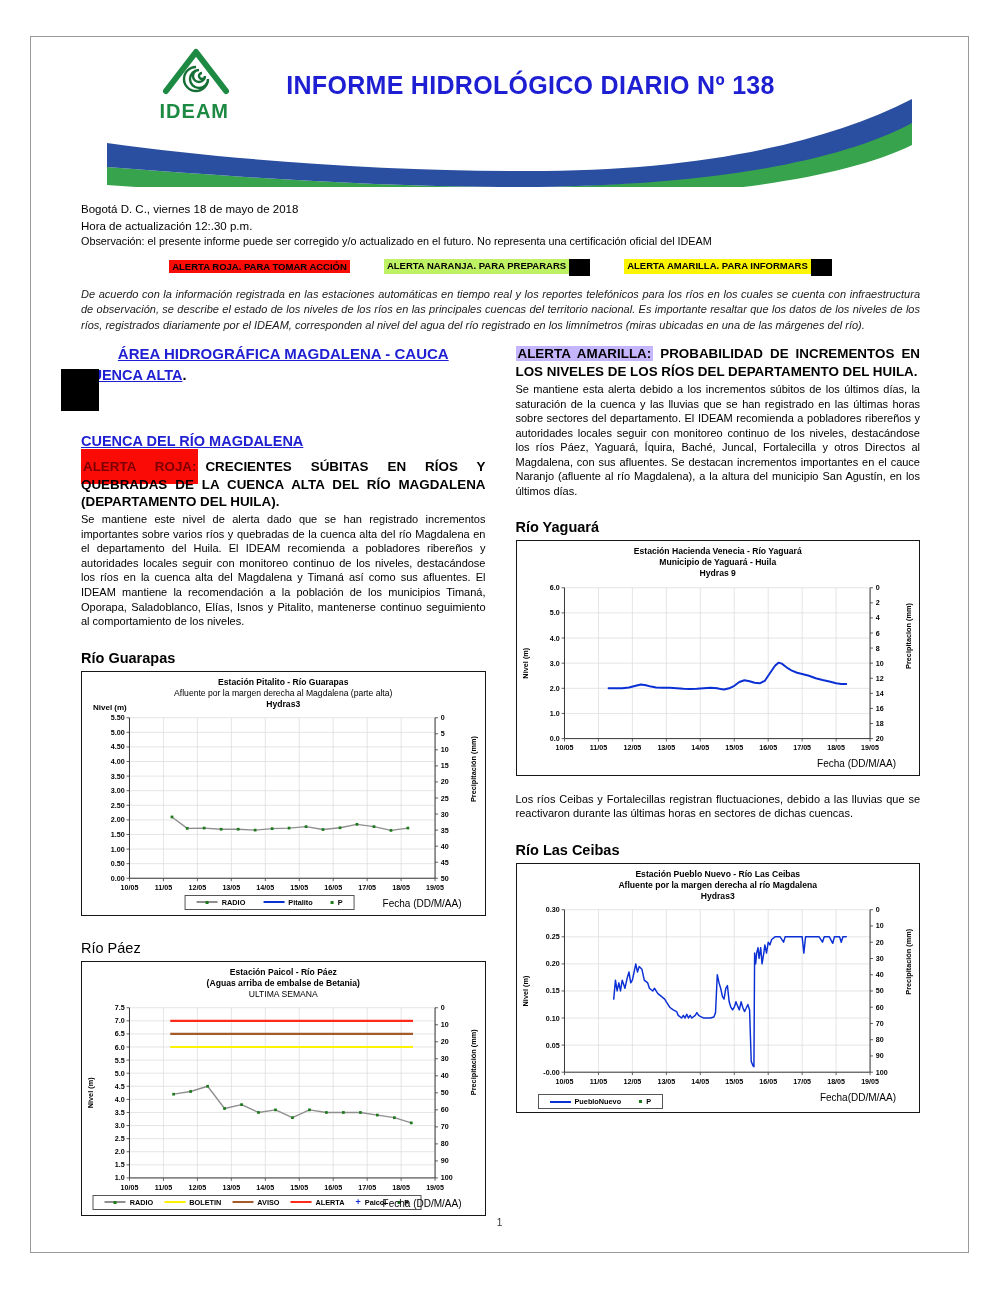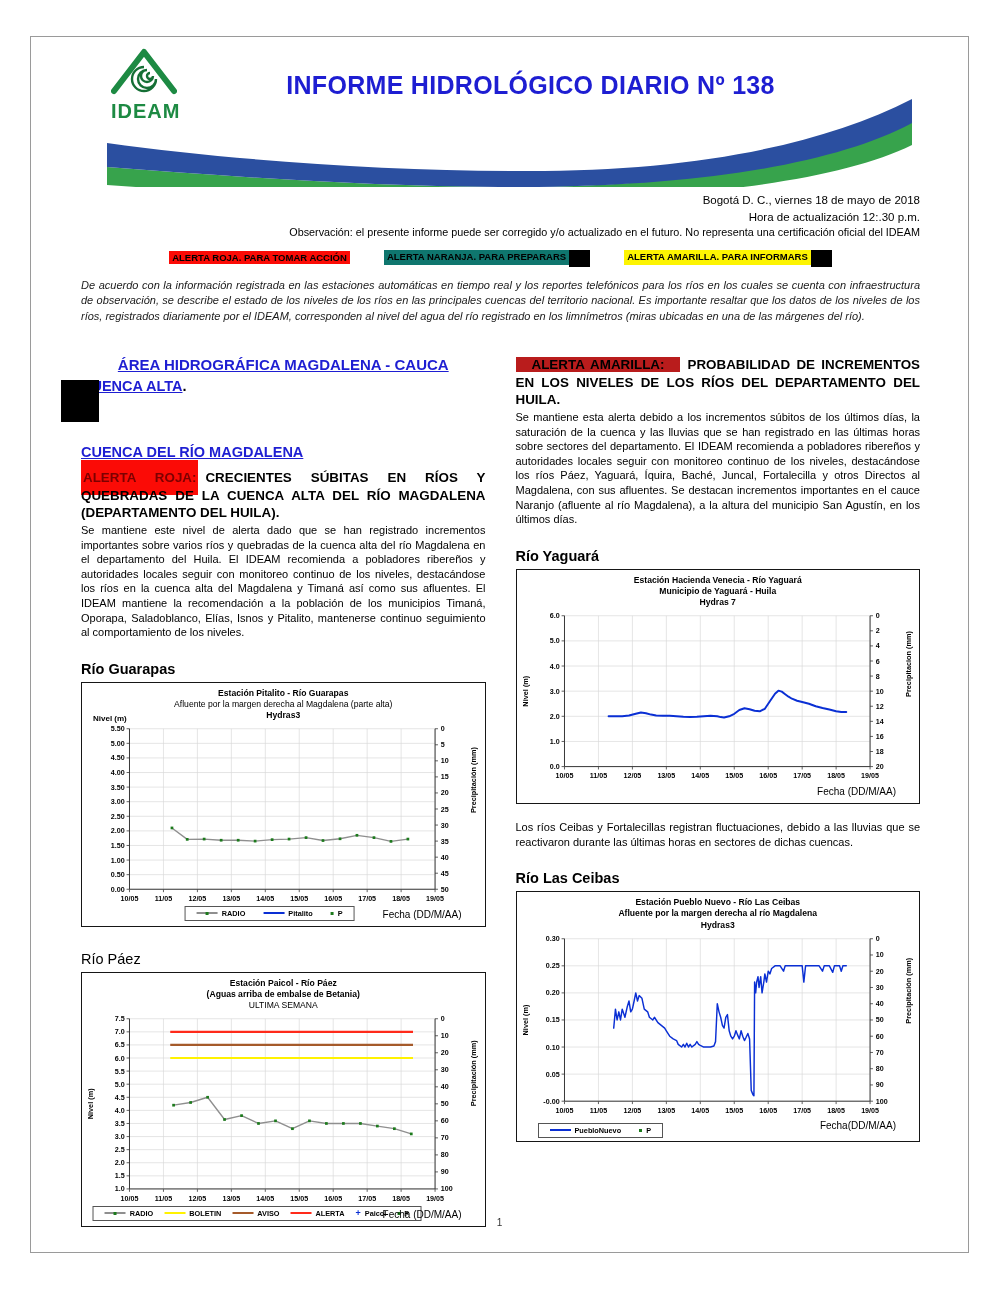--- a/index.html
+++ b/index.html
@@ -4,54 +4,54 @@
 <style>
   *{margin:0;padding:0;box-sizing:border-box}
   html,body{width:1000px;height:1293px;background:#fff;overflow:hidden;
     font-family:"Liberation Sans",sans-serif;color:#000}
   .sheet{position:absolute;left:30px;top:36px;width:939px;height:1217px;
     border:1px solid #9a9a9a;background:#fff;padding:8px 48px 0 50px}
 
   
   .hdr{position:relative;height:136px}
   .swoosh{position:absolute;left:26px;right:8px;top:52px;height:90px;overflow:hidden}
-  .logo{position:absolute;left:30px;top:2px;width:118px;text-align:left;z-index:3}
+  .logo{position:absolute;left:30px;top:2px;width:118px;text-align:right;z-index:3}
   .logo-name{color:#1d8a43;font-weight:bold;font-size:20px;letter-spacing:1px;margin-top:1px}
   .doc-title{text-align:center;padding:26px 0 0 60px;font-size:25px;font-weight:bold;
     color:#1e1ed2;letter-spacing:.3px;position:relative;z-index:2}
 
   
-  .meta{text-align:right;margin-top:11px;line-height:1.45;font-size:11.5px}
+  .meta{text-align:left;margin-top:20px;line-height:1.45;font-size:11.5px}
   .meta .obs{font-size:10.8px}
 
   
   .alertbar{display:flex;justify-content:center;align-items:center;gap:34px;margin-top:9px;
     font-size:9.5px;font-weight:bold}
   .chipwrap{display:flex;}
   .chip{padding:1px 3px;white-space:nowrap}
   .chip-red{background:#fb0b06}
-  .chip-orange{background:#0f766e}
+  .chip-orange{background:#bef264}
   .chip-yellow{background:#fdf402}
   .blackbox{display:inline-block;width:21px;height:17px;background:#000;margin-bottom:-2px}
 
   .intro{margin-top:13px;font-style:italic;font-size:11px;line-height:1.4;text-align:justify;color:#1a1a1a}
 
   
-  .cols{display:flex;gap:30px;margin-top:28px}
+  .cols{display:flex;gap:30px;margin-top:8px}
   .col{flex:1;position:relative}
   .area-h{text-align:center;color:#1e1ed2;font-size:15px;font-weight:bold;
     text-decoration:underline;margin-top:4px}
   .redact-col{position:absolute;left:-20px;top:28px;width:38px;height:42px;background:#000}
   .blue-h{color:#1e1ed2;font-size:14.5px;font-weight:bold}
   .blue-h .ul{text-decoration:underline}
   .mt50{margin-top:50px}
   .mt4{margin-top:5px}
   .alerta-p{margin-top:9px;font-size:13.4px;font-weight:bold;text-align:justify;line-height:1.3}
   .hl-red{background:#fb0b06;color:#7c0000;padding:10px 2px;margin-right:7px}
-  .hl-yellow{background:#b91c1c;color:#000;padding:0 16px;margin-right:7px}
+  .hl-yellow{background:#c4b5fd;color:#000;padding:0 2px;margin-right:7px}
   .body-p{font-size:11px;text-align:justify;line-height:1.32;margin-top:2px}
   .para-gap{margin-top:16px}
   .river-h{margin-top:21px;font-size:14.5px;font-weight:bold}
   .river-h2{margin-top:24px;font-size:14.5px;font-weight:normal}
 
   
   .chart-box{margin-top:5px;border:1px solid #161616;padding:5px 3px 3px;background:#fff}
   .chart-titles{text-align:center;font-size:8.6px;font-weight:bold;line-height:1.3;position:relative}
   .chart-titles .reg{font-weight:normal}
   .nivel-h{position:absolute;left:8px;bottom:-3px;font-size:8px;font-weight:bold}
@@ -436,21 +436,21 @@
       <p class="alerta-p" style="margin-top:4px">
         <span class="hl-yellow">ALERTA AMARILLA:</span><span>PROBABILIDAD DE INCREMENTOS EN LOS NIVELES DE LOS RÍOS DEL DEPARTAMENTO DEL HUILA.</span>
       </p>
       <p class="body-p">Se mantiene esta alerta debido a los incrementos súbitos de los últimos días, la saturación de la cuenca y las lluvias que se han registrado en las últimas horas sobre sectores del departamento. El IDEAM recomienda a pobladores ribereños y autoridades locales seguir con monitoreo continuo de los niveles, destacándose los ríos Páez, Yaguará, Íquira, Baché, Juncal, Fortalecilla y otros Directos al Magdalena, con sus afluentes. Se destacan incrementos importantes en el cauce Naranjo (afluente al río Magdalena), a la altura del municipio San Agustín, en los últimos días.</p>
 
       <div class="river-h">Río Yaguará</div>
       <div class="chart-box">
           <div class="chart-titles">
             <div>Estación Hacienda Venecia - Río  Yaguará</div>
             <div>Municipio de Yaguará - Huila</div>
-            <div>Hydras 7</div>
+            <div>Hydras 9</div>
           </div>
           <svg viewBox="0 0 410 180">
             <line x1="46" y1="8" x2="46" y2="164" stroke="#d8d8d8" stroke-width="0.7"></line>
             <line x1="46" y1="164" x2="46" y2="167" stroke="#333" stroke-width="0.8"></line>
             <text x="46" y="176" text-anchor="middle" font-size="7.4" font-weight="bold">10/05</text>
             <line x1="81.11111111111111" y1="8" x2="81.11111111111111" y2="164" stroke="#d8d8d8" stroke-width="0.7"></line>
             <line x1="81.11111111111111" y1="164" x2="81.11111111111111" y2="167" stroke="#333" stroke-width="0.8"></line>
             <text x="81.11111111111111" y="176" text-anchor="middle" font-size="7.4" font-weight="bold">11/05</text>
             <line x1="116.22222222222221" y1="8" x2="116.22222222222221" y2="164" stroke="#d8d8d8" stroke-width="0.7"></line>
             <line x1="116.22222222222221" y1="164" x2="116.22222222222221" y2="167" stroke="#333" stroke-width="0.8"></line>

